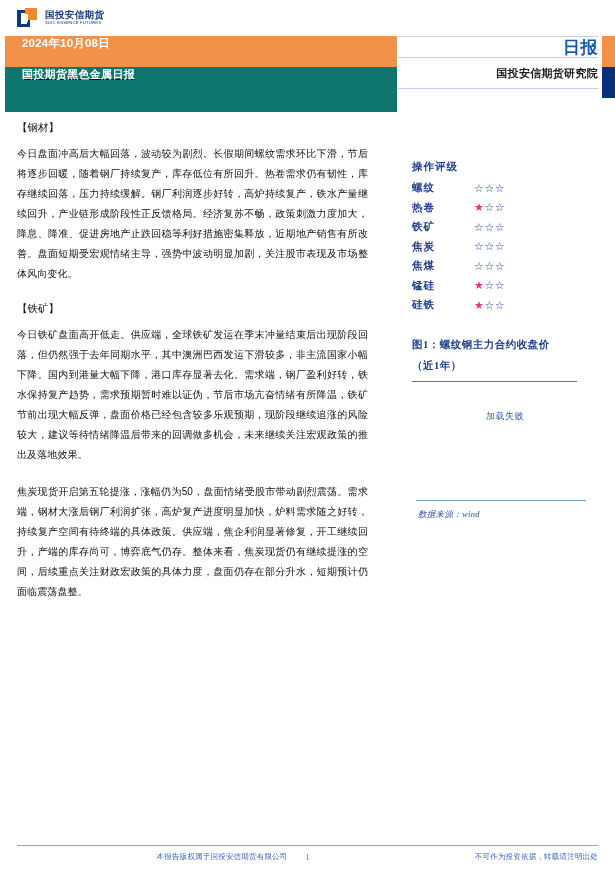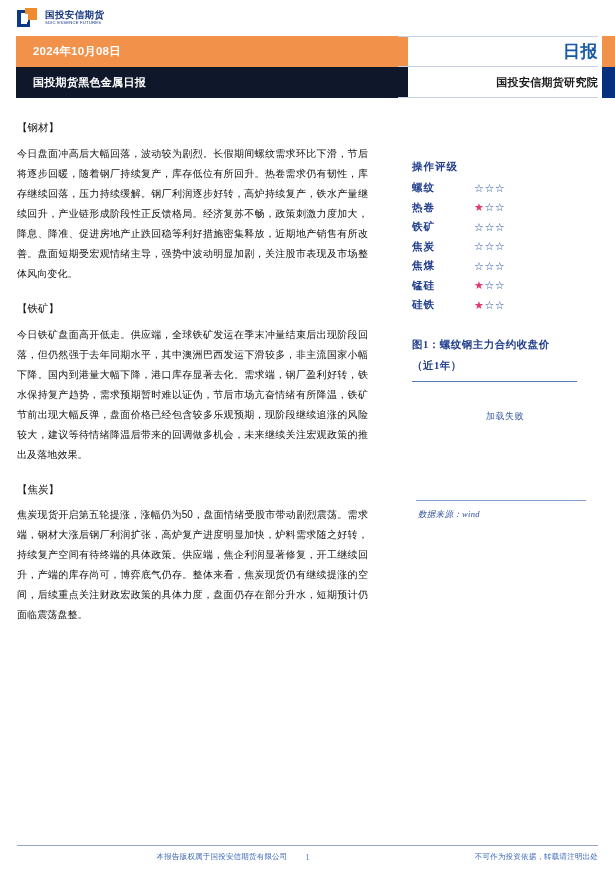--- a/index.html
+++ b/index.html
@@ -77,36 +77,37 @@
     transform-origin: left;
   }
 
   
   .header-wrap {
     position: relative;
     height: 62px;
   }
   .band {
     position: absolute;
-    left: 16px;
+    left: 5px;
     width: 392px;
     box-sizing: border-box;
     display: flex;
-    align-items: center;
+    align-items: flex-start;
     padding-left: 17px;
   }
   .band-orange {
     top: 0;
     height: 31px;
     background: #f2914a;
   }
   .band-navy {
     top: 31px;
-    height: 31px;
-    background: #0f172a;
+    height: 45px;
+    background: #0f766e;
+    text-decoration: underline;
   }
   .band-orange .band-text {
     font-size: 11.5px;
     font-weight: bold;
     color: #ffffff;
     letter-spacing: 0.2px;
   }
   .band-navy .band-text {
     font-size: 11px;
     font-weight: bold;
@@ -123,21 +124,21 @@
 
   .header-right {
     position: absolute;
     left: 398px;
     right: 17px;
     top: 0;
     height: 62px;
     box-sizing: border-box;
   }
   .hr-top {
-    height: 31px;
+    height: 22px;
     border-top: 1.5px solid #c9cfe4;
     border-bottom: 1.5px solid #c9cfe4;
     display: flex;
     align-items: center;
     justify-content: flex-end;
     box-sizing: border-box;
   }
   .hr-title {
     font-size: 17px;
     font-weight: bold;
@@ -336,21 +337,20 @@
   <div class="col-left">
     <div class="sec">
       <div class="sec-head">【钢材】</div>
       <div class="sec-body">今日盘面冲高后大幅回落，波动较为剧烈。长假期间螺纹需求环比下滑，节后将逐步回暖，随着钢厂持续复产，库存低位有所回升。热卷需求仍有韧性，库存继续回落，压力持续缓解。钢厂利润逐步好转，高炉持续复产，铁水产量继续回升，产业链形成阶段性正反馈格局。经济复苏不畅，政策刺激力度加大，降息、降准、促进房地产止跌回稳等利好措施密集释放，近期地产销售有所改善。盘面短期受宏观情绪主导，强势中波动明显加剧，关注股市表现及市场整体风向变化。</div>
     </div>
     <div class="sec">
       <div class="sec-head">【铁矿】</div>
       <div class="sec-body">今日铁矿盘面高开低走。供应端，全球铁矿发运在季末冲量结束后出现阶段回落，但仍然强于去年同期水平，其中澳洲巴西发运下滑较多，非主流国家小幅下降。国内到港量大幅下降，港口库存显著去化。需求端，钢厂盈利好转，铁水保持复产趋势，需求预期暂时难以证伪，节后市场亢奋情绪有所降温，铁矿节前出现大幅反弹，盘面价格已经包含较多乐观预期，现阶段继续追涨的风险较大，建议等待情绪降温后带来的回调做多机会，未来继续关注宏观政策的推出及落地效果。</div>
     </div>
     <div class="sec">
-      <div class="sec-head">【焦炭】</div>
       <div class="sec-body">焦炭现货开启第五轮提涨，涨幅仍为50，盘面情绪受股市带动剧烈震荡。需求端，钢材大涨后钢厂利润扩张，高炉复产进度明显加快，炉料需求随之好转，持续复产空间有待终端的具体政策。供应端，焦企利润显著修复，开工继续回升，产端的库存尚可，博弈底气仍存。整体来看，焦炭现货仍有继续提涨的空间，后续重点关注财政宏政策的具体力度，盘面仍存在部分升水，短期预计仍面临震荡盘整。</div>
     </div>
   </div>
 
   <div class="col-right">
 
     <div class="rating">
       <div class="rating-title">操作评级</div>
       <div id="rating-rows">
           <div class="rating-row">

